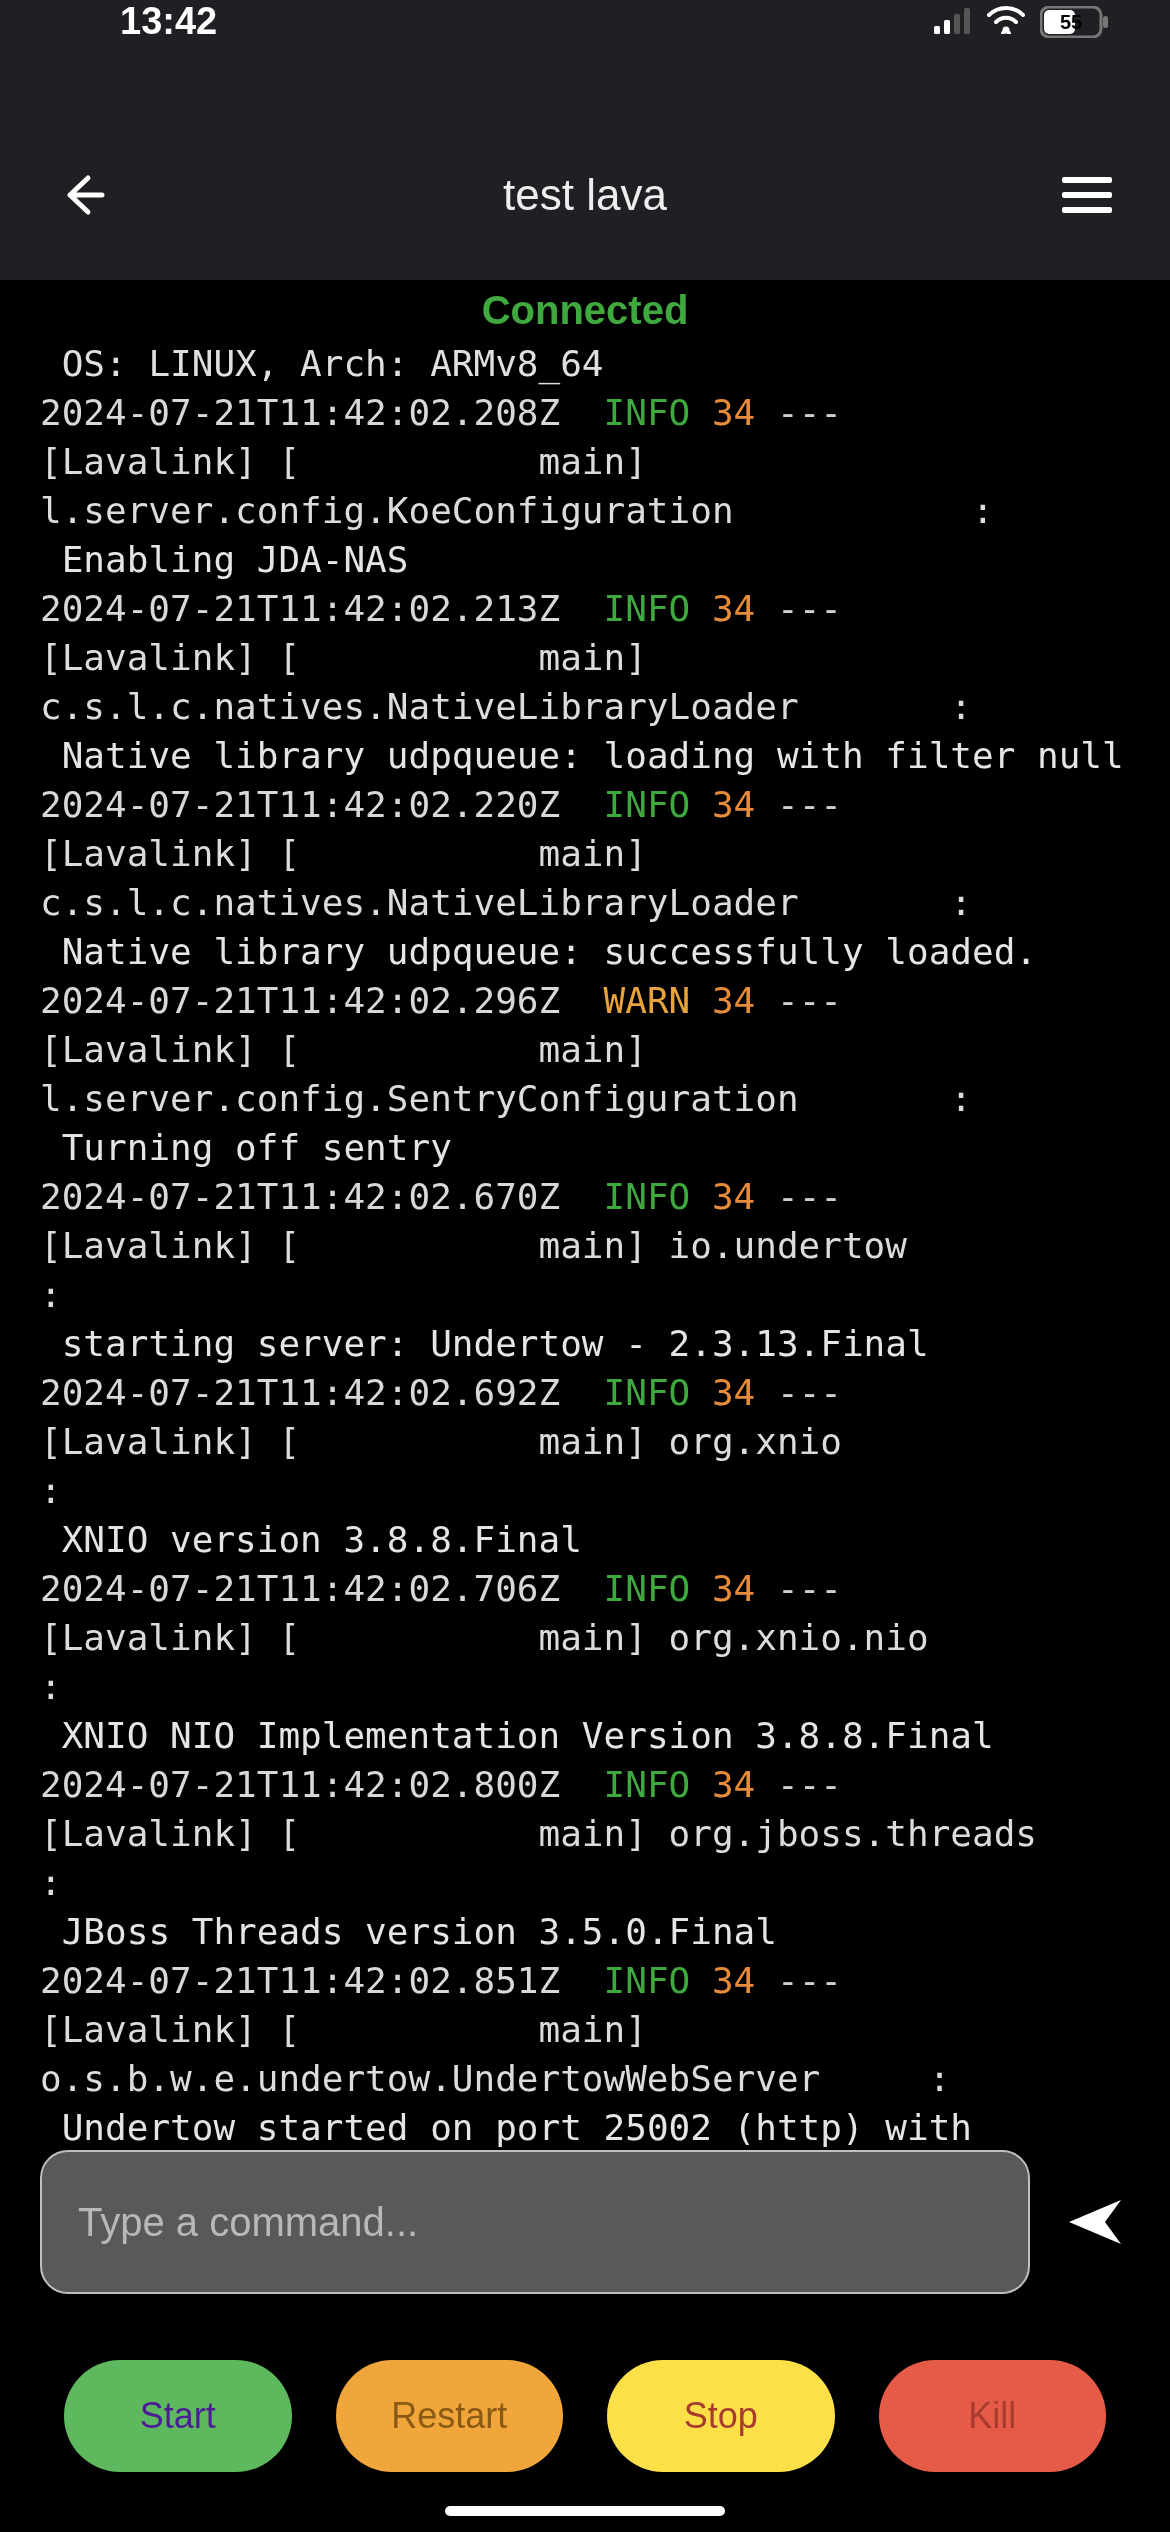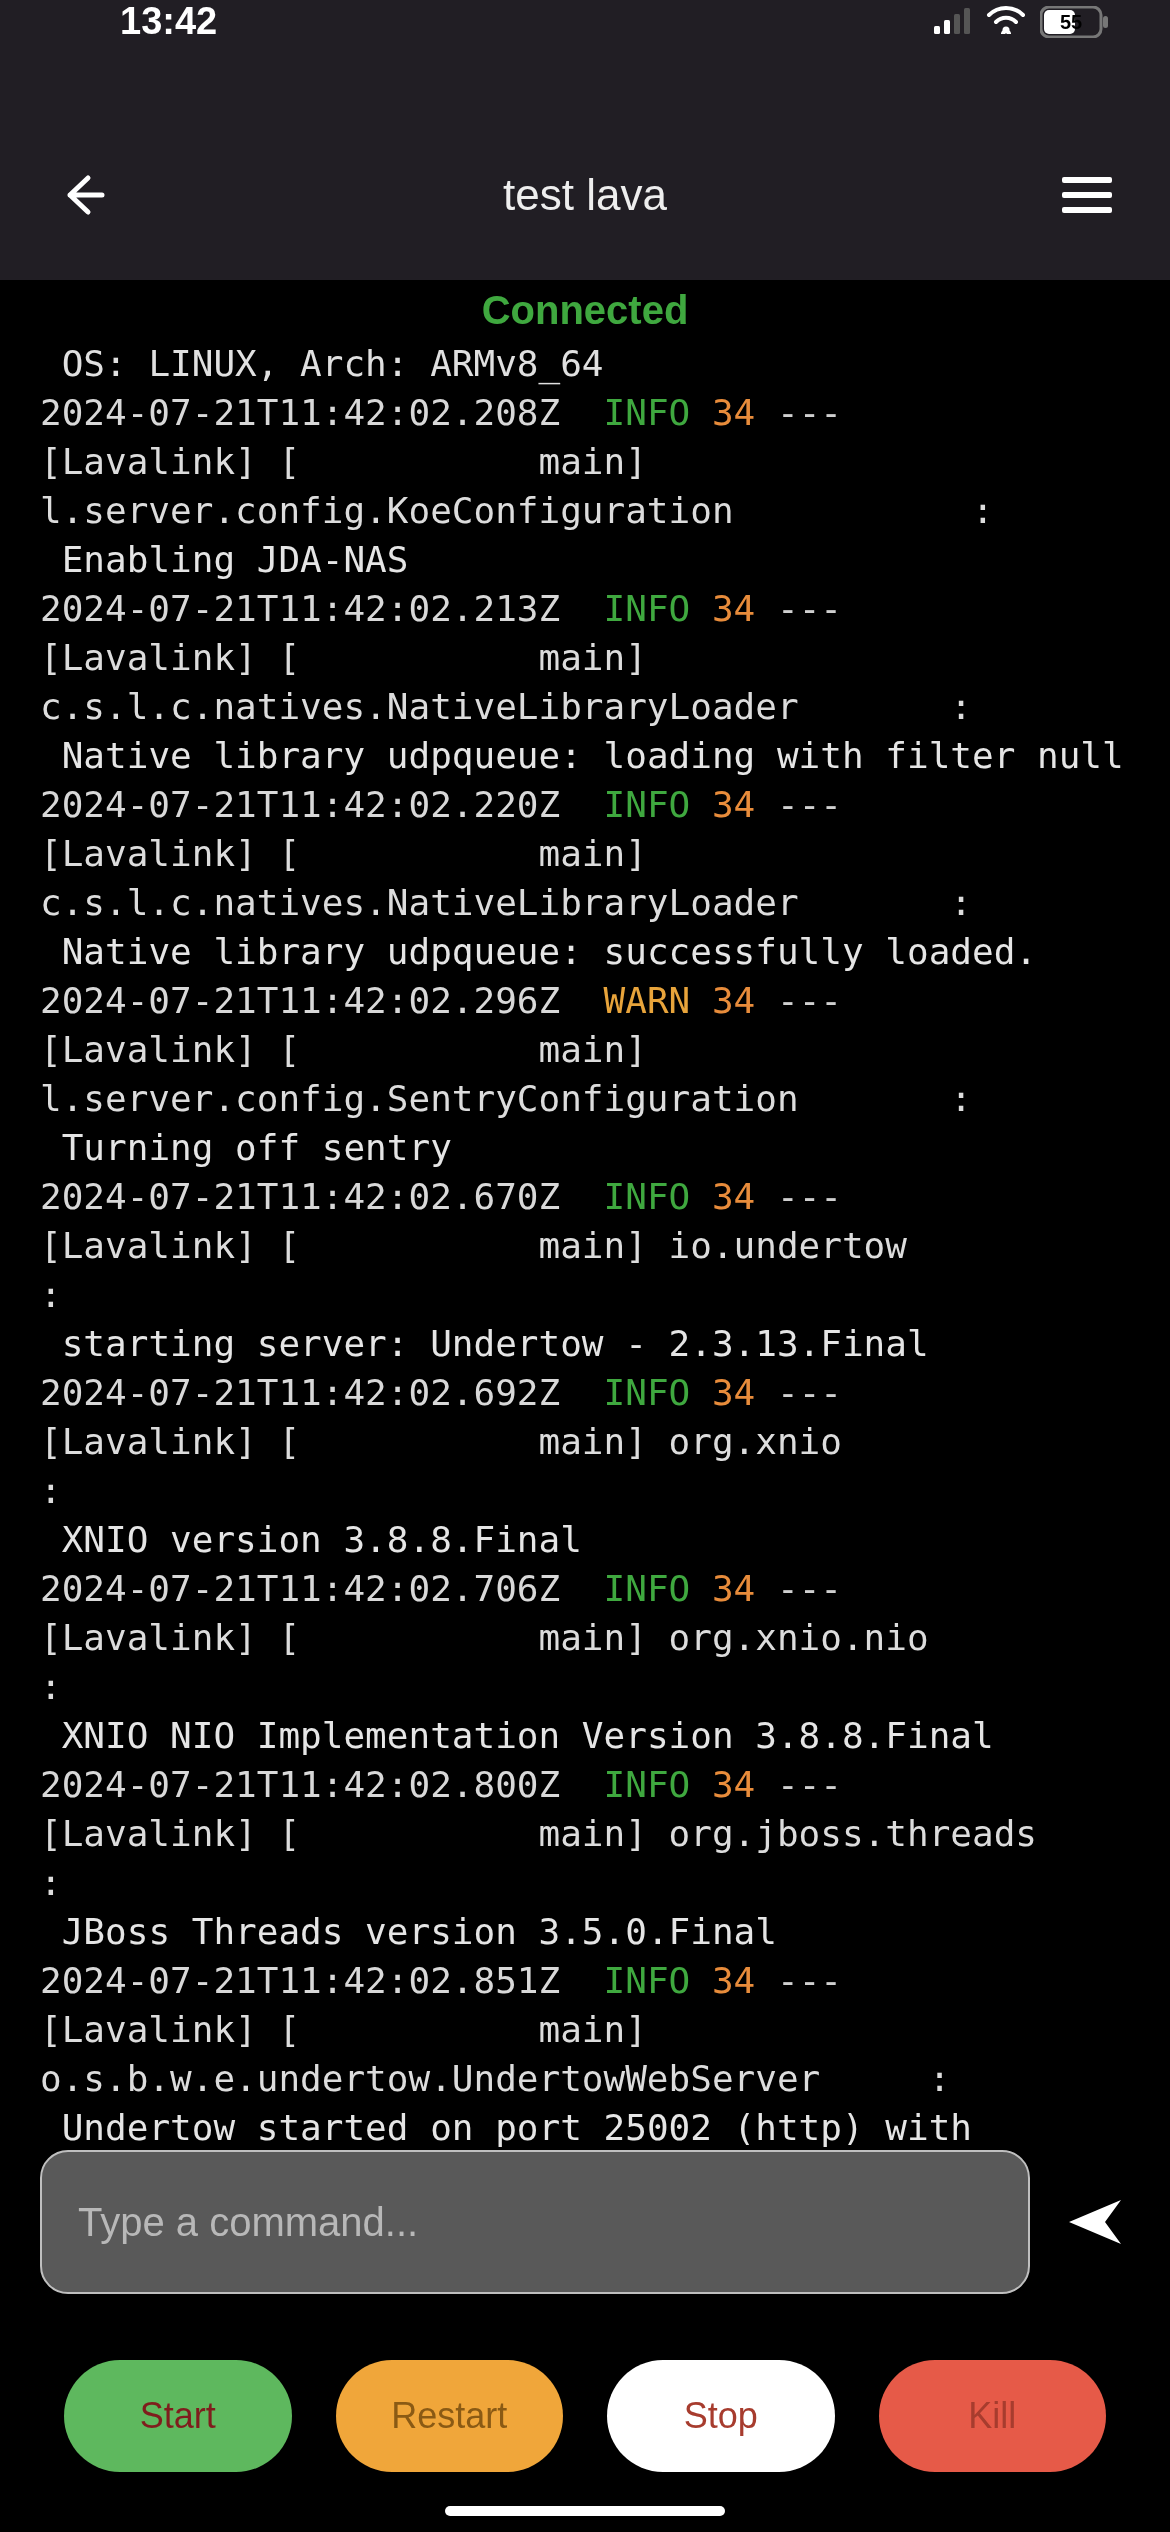--- a/index.html
+++ b/index.html
@@ -106,23 +106,23 @@
     flex: 1;
     height: 112px;
     border-radius: 56px;
     display: flex;
     align-items: center;
     justify-content: center;
     font-size: 36px;
     font-weight: 500;
     border: none;
   }
-  .pill-start   { background: #5eb85e; color: #7f1d1d; }
+  .pill-start   { background: #5eb85e; color: #4c1d95; }
   .pill-restart { background: #f0a63a; color: #8a5a14; text-align: right; }
-  .pill-stop    { background: #ffffff; color: #a73c2e; }
+  .pill-stop    { background: #fde047; color: #a73c2e; }
   .pill-kill    { background: #e65a48; color: #a73c2e; }
   .home-indicator {
     position: absolute;
     bottom: 16px;
     left: 50%;
     transform: translateX(-50%);
     width: 280px;
     height: 10px;
     background: #fff;
     border-radius: 6px;

